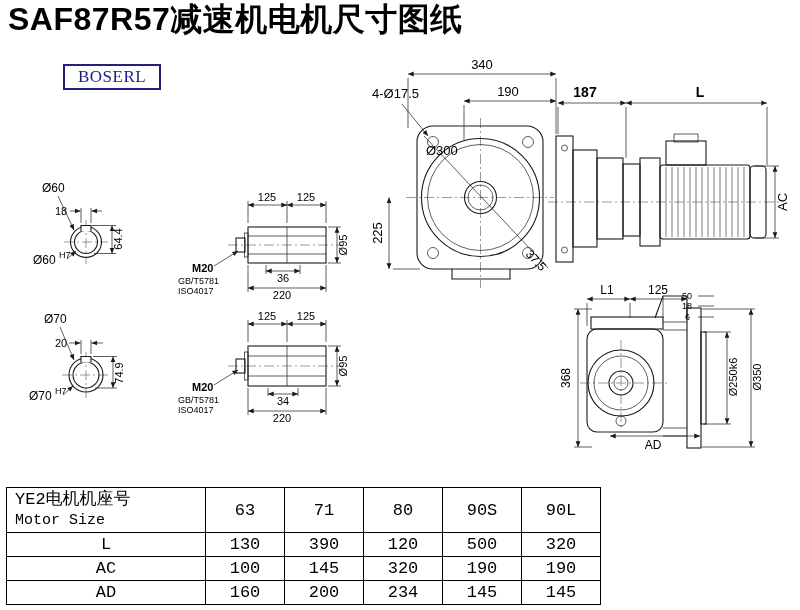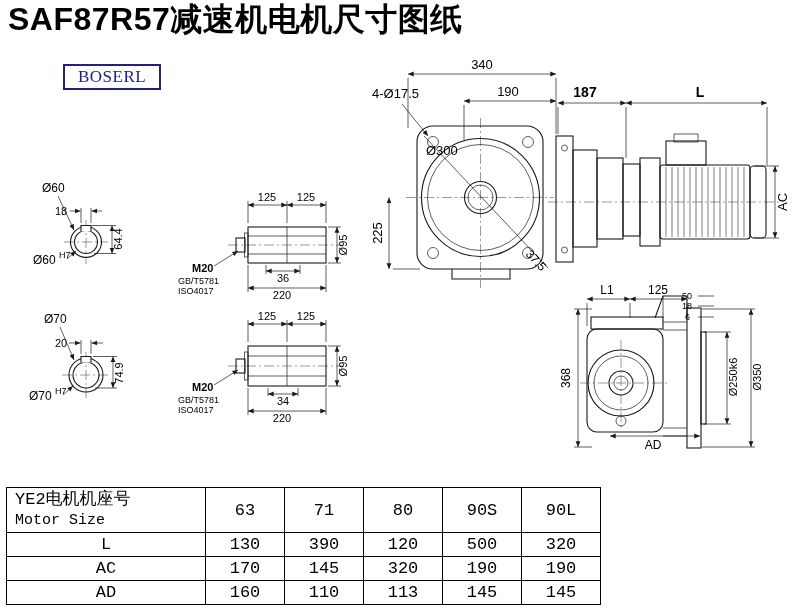--- a/index.html
+++ b/index.html
@@ -308,28 +308,28 @@
     <tr class="data-row">
       <td class="c0">L</td>
       <td class="cv">130</td>
       <td class="cv">390</td>
       <td class="cv">120</td>
       <td class="cv">500</td>
       <td class="cv">320</td>
     </tr>
     <tr class="data-row">
       <td class="c0">AC</td>
-      <td class="cv">170</td>
+      <td class="cv">100</td>
       <td class="cv">145</td>
       <td class="cv">320</td>
       <td class="cv">190</td>
       <td class="cv">190</td>
     </tr>
     <tr class="data-row">
       <td class="c0">AD</td>
       <td class="cv">160</td>
-      <td class="cv">110</td>
-      <td class="cv">113</td>
+      <td class="cv">200</td>
+      <td class="cv">234</td>
       <td class="cv">145</td>
       <td class="cv">145</td>
     </tr>
   </tbody>
 </table>
 
 </body></html>

